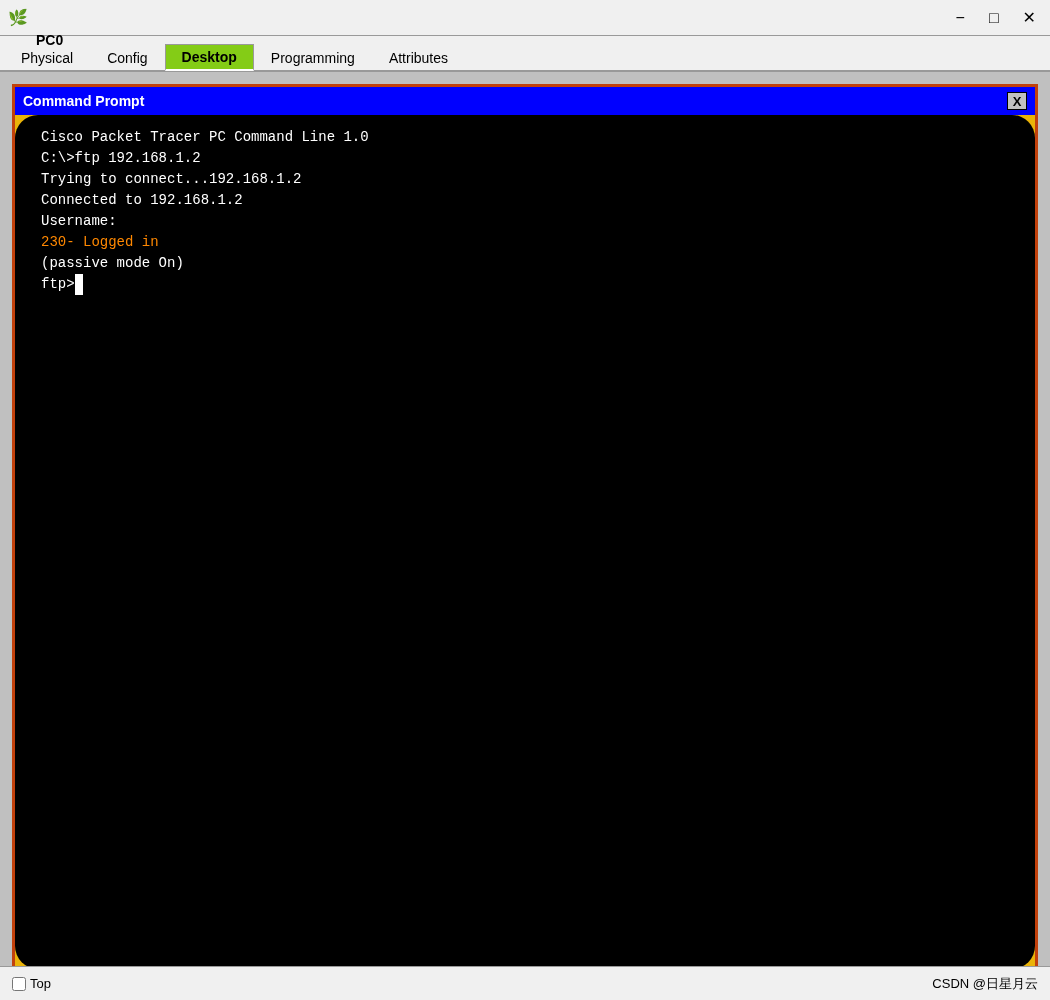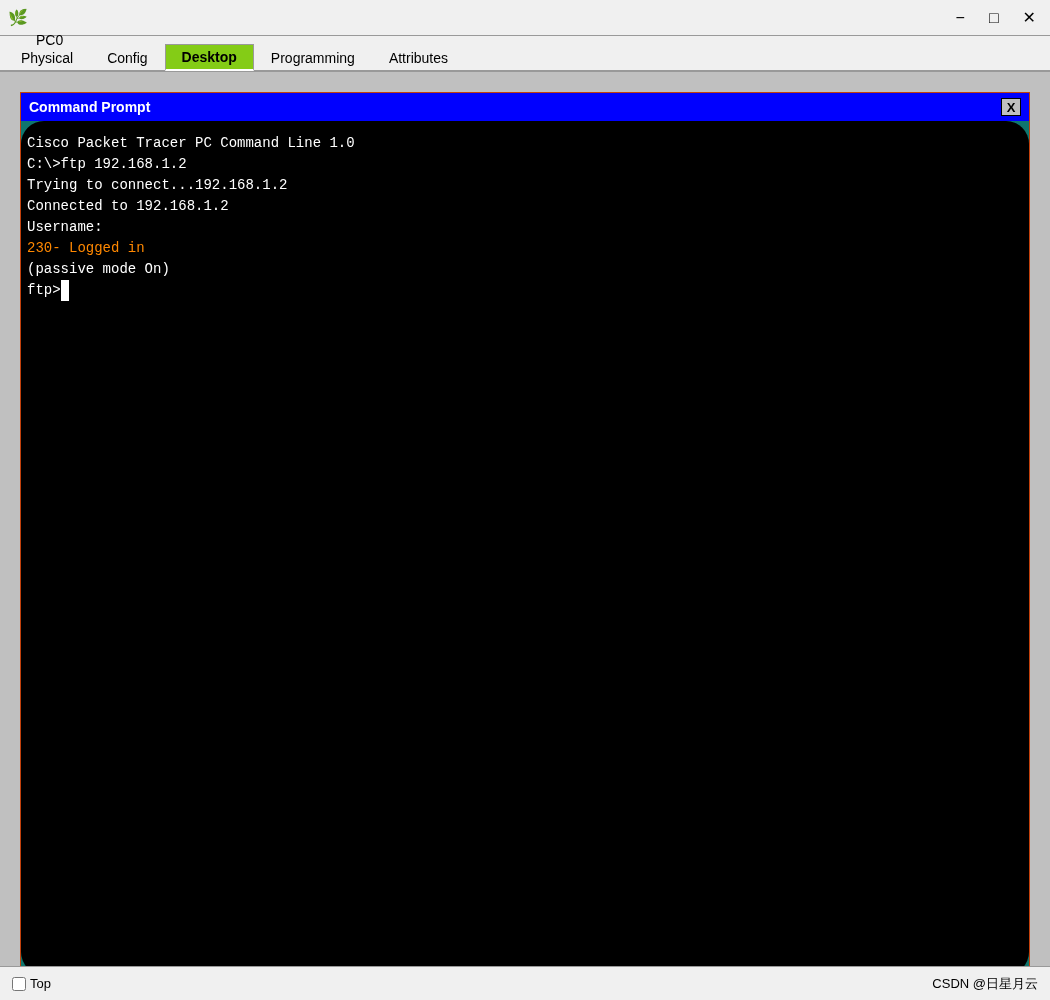--- a/index.html
+++ b/index.html
@@ -29,21 +29,21 @@
       gap: 8px;
     }
 
     .app-icon {
       width: 20px;
       height: 20px;
     }
 
     .title-bar-title {
       font-size: 14px;
-      font-weight: normal;
+      font-weight: bold;
       color: #000;
       margin-top: 44px;
     }
 
     .title-bar-controls {
       display: flex;
       align-items: center;
       gap: 12px;
     }
 
@@ -80,23 +80,23 @@
 
     .tab.active {
       background: #84cc16;
       border: 1px solid #999;
       border-bottom: 2px solid #ffffff;
       font-weight: bold;
     }
 
     
     .cmd-window {
-      margin: 20px;
-      border: 1px solid #c2410c;
-      background: #0f766e;
+      margin: 12px;
+      border: 3px solid #c2410c;
+      background: #eab308;
     }
 
     .cmd-titlebar {
       display: flex;
       align-items: center;
       justify-content: space-between;
       background: #0000ff;
       color: #fff;
       padding: 4px 8px;
       height: 28px;
@@ -121,21 +121,21 @@
       justify-content: center;
       line-height: 1;
     }
 
     
     .terminal {
       background: #000;
       color: #fff;
       font-family: 'Courier New', Courier, monospace;
       font-size: 14px;
-      padding: 12px 6px;
+      padding: 12px 26px;
       height: calc(1000px - 36px - 36px - 28px - 12px - 34px);
       overflow: auto;
       line-height: 1.5;
       border-radius: 23px;
     }
 
     .terminal .line {
       white-space: pre;
       display: block;
     }

